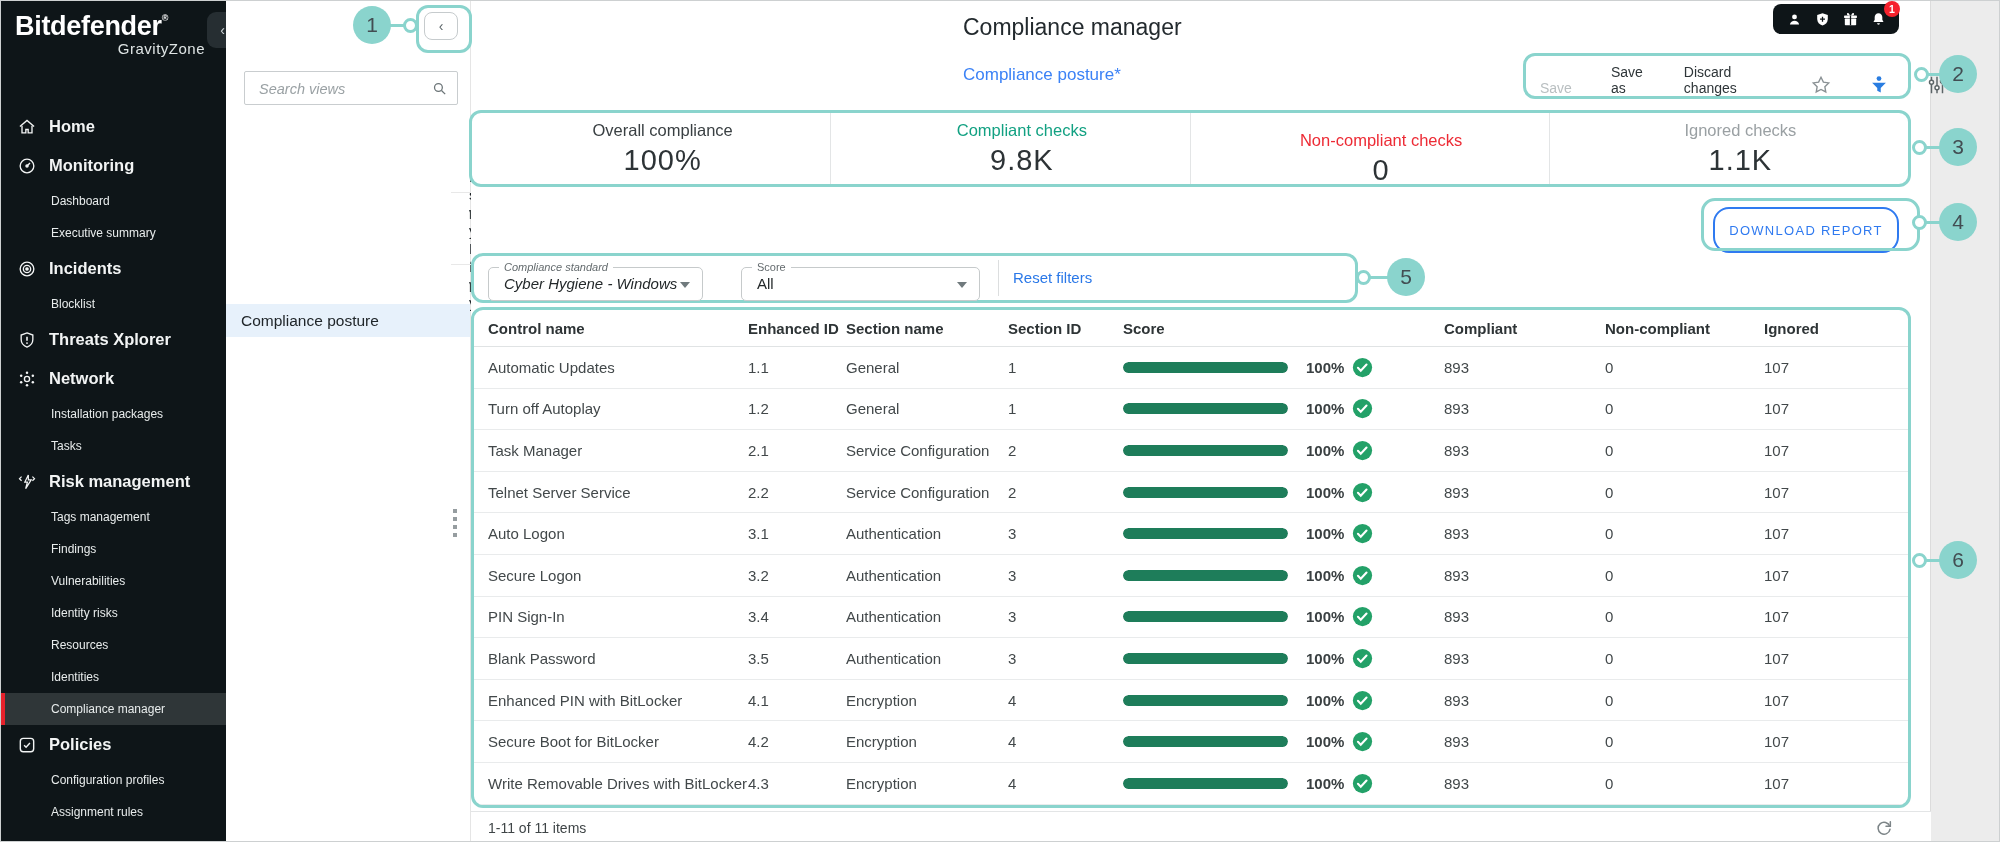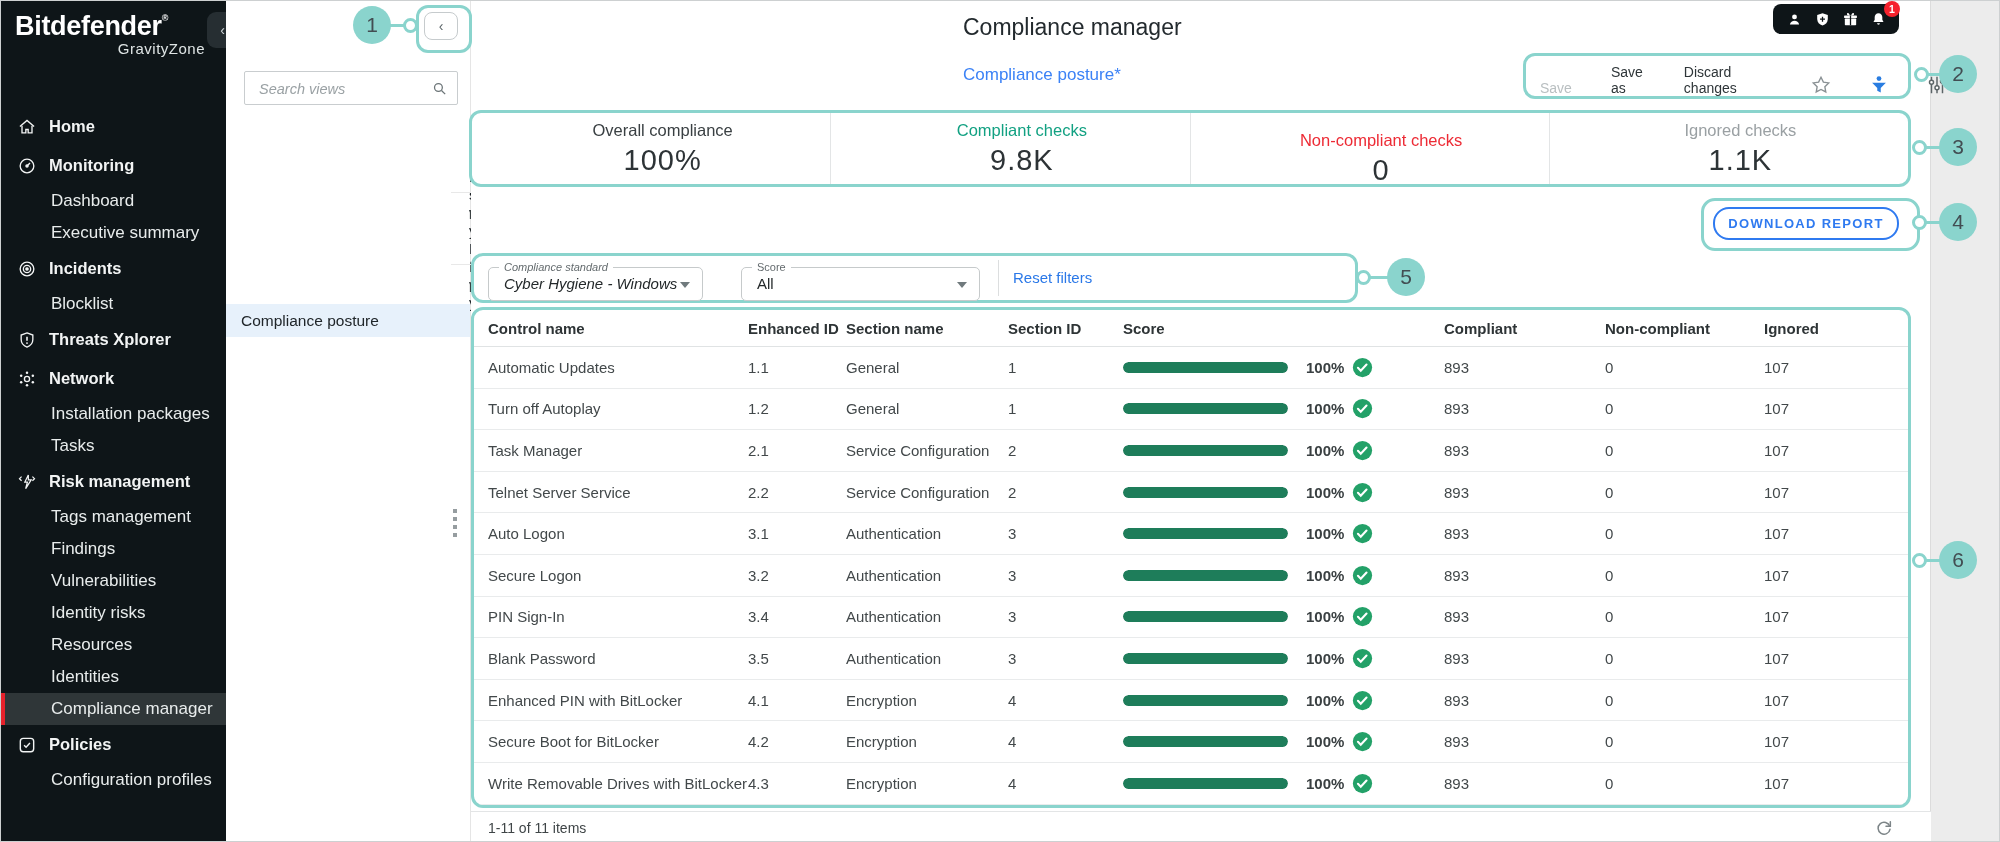--- a/index.html
+++ b/index.html
@@ -8,21 +8,21 @@
   
   .sidebar{position:absolute;left:0;top:0;width:225px;height:842px;background:#0e1518;color:#f2f4f4;}
   .logo{position:absolute;left:14px;top:10px;width:190px;}
   .brand{font-size:27px;font-weight:700;color:#fff;letter-spacing:-0.3px;}
   .brand sup{font-size:9px;vertical-align:top;position:relative;top:2px;}
   .brand-sub{font-size:15px;font-weight:300;color:#dfe5e5;letter-spacing:.5px;text-align:right;margin-top:-2px;}
   .sidebar-collapse{position:absolute;left:206px;top:11px;width:31px;height:36px;background:#262e32;border:none;border-radius:9px;color:#cfd6d8;font-size:14px;display:flex;align-items:center;justify-content:center;cursor:pointer;}
   .nav{position:absolute;left:0;top:106px;width:225px;}
   .nav-item{display:flex;align-items:center;position:relative;cursor:pointer;}
   .nav-item.top{height:39px;font-size:16.5px;font-weight:700;}
-  .nav-item.sub{height:32px;font-size:17px;font-weight:400;color:#e8ecec;}
+  .nav-item.sub{height:32px;font-size:12px;font-weight:400;color:#e8ecec;}
   .nav-icon{position:absolute;left:16px;width:20px;height:20px;color:#f2f4f4;}
   .nav-icon svg{width:20px;height:20px;display:block;}
   .nav-item.top .nav-label{margin-left:48px;}
   .nav-item.sub .nav-label{margin-left:50px;}
   .nav-item.selected{background:#2f3638;}
   .nav-item.selected::before{content:"";position:absolute;left:0;top:0;width:4px;height:100%;background:#e6212b;}
   
   .views-panel{position:absolute;left:225px;top:0;width:245px;height:842px;background:#fff;border-right:1px solid #e5e5e5;box-sizing:border-box;}
   .views-collapse{position:absolute;left:423px;top:11px;width:34px;height:28px;background:#fff;border:1px solid #c6cbcd;border-radius:8px;color:#5a6467;font-size:14px;display:flex;align-items:center;justify-content:center;cursor:pointer;}
   .search-box{position:absolute;left:243px;top:70px;width:214px;height:34px;border:1px solid #c9cdcf;border-radius:2px;box-sizing:border-box;background:#fff;}
@@ -58,21 +58,21 @@
   .tb-divider{width:1px;height:28px;background:#d9dcdd;margin-left:20px;}
   .tb-icon{width:22px;height:22px;margin-left:19px;cursor:pointer;color:#8a9194;}
   .tb-icon svg{width:22px;height:22px;display:block;}
   
   .stats-card{position:absolute;left:468px;top:109px;width:1442px;height:77px;background:#fff;border:3px solid #8ad4cd;border-radius:12px;box-sizing:border-box;display:flex;}
   .stat-cell{flex:1;display:flex;flex-direction:column;align-items:center;justify-content:center;padding-left:23px;}
   .stat-cell + .stat-cell{border-left:1px solid #e3e5e6;}
   .stat-label{font-size:16.5px;margin-bottom:4px;}
   .stat-value{font-size:29px;letter-spacing:1px;color:#2d3336;}
   
-  .download-btn{position:absolute;left:1712px;top:206px;width:186px;height:33px;background:#fff;border:2px solid #2f7af0;border-radius:16px;color:#2f7af0;font-size:13px;font-weight:700;letter-spacing:1.3px;font-family:inherit;cursor:pointer;}
+  .download-btn{position:absolute;left:1712px;top:206px;width:186px;height:46px;background:#fff;border:2px solid #2f7af0;border-radius:16px;color:#2f7af0;font-size:13px;font-weight:400;letter-spacing:1.3px;font-family:inherit;cursor:pointer;}
   
   .filters{position:absolute;left:470px;top:252px;width:887px;height:50px;background:#fff;border:3px solid #8ad4cd;border-radius:12px;box-sizing:border-box;}
   .select{position:absolute;top:11px;height:34px;border:1px solid #c6cacb;border-radius:5px;box-sizing:border-box;background:#fff;cursor:pointer;}
   .select-standard{left:14px;width:215px;font-style:italic;}
   .select-score{left:267px;width:239px;}
   .select label{position:absolute;left:10px;top:-7px;font-size:11px;color:#646b6e;background:#fff;padding:0 5px;cursor:pointer;}
   .sel-value{position:absolute;left:15px;top:7px;font-size:15px;color:#23282a;}
   .caret{position:absolute;right:12px;top:14px;width:0;height:0;border-left:5px solid transparent;border-right:5px solid transparent;border-top:6px solid #707a7d;}
   .f-divider{position:absolute;left:524px;top:4px;width:1px;height:36px;background:#dcdedf;}
   .reset-link{position:absolute;left:539px;top:13px;font-size:15px;font-weight:500;color:#2a78e8;text-decoration:none;cursor:pointer;}
@@ -219,20 +219,23 @@
           <span class="nav-icon">
             <svg viewBox="0 0 24 24" fill="none" stroke="currentColor" stroke-width="1.7">
               <rect x="4" y="4" width="16" height="16" rx="3.5"></rect>
               <path d="M8.5 12.2l2.4 2.4 4.6-5.1"></path>
             </svg>
           </span>
           <span class="nav-label">Policies</span>
         </div>
         <div class="nav-item sub">
           <span class="nav-label">Configuration profiles</span>
+        </div>
+        <div class="nav-item sub">
+          <span class="nav-label">Assignment rules</span>
         </div>
       </nav>
   </aside>
   <button class="sidebar-collapse">
       <span>‹</span>
     </button>
 
   <section class="views-panel">
     <div class="vp-head" style="top:131px;">
       <span class="vp-title">SAVED</span>

